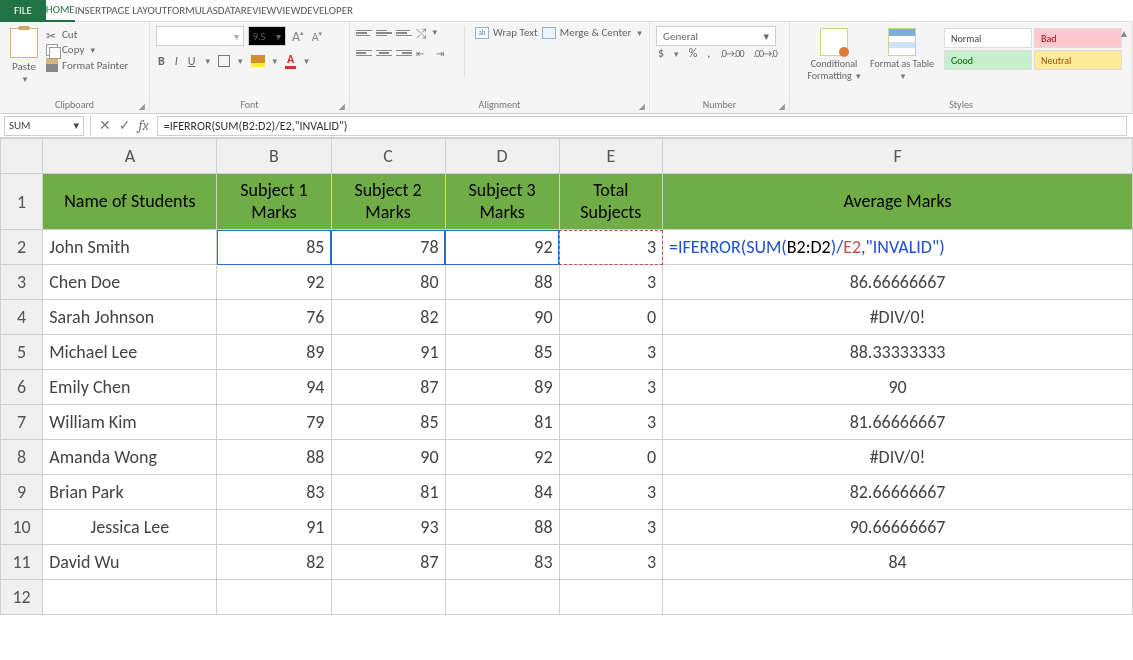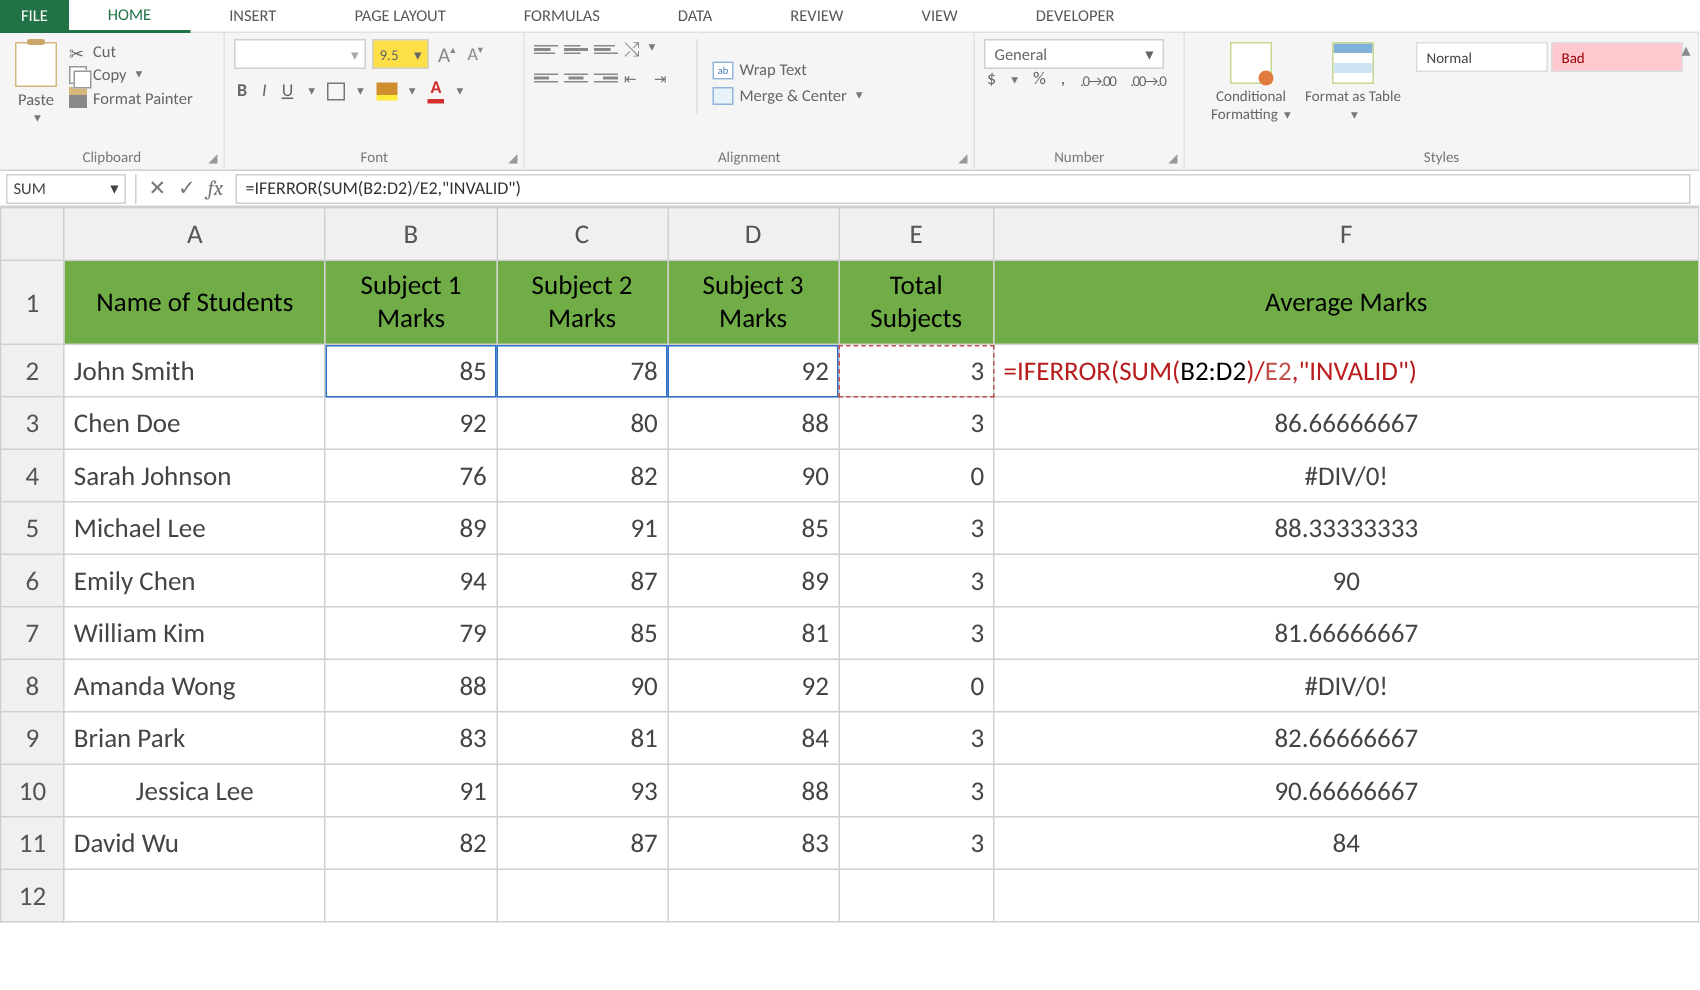--- a/index.html
+++ b/index.html
@@ -1,21 +1,21 @@
 <!DOCTYPE html>
 <html><head>
 <meta charset="utf-8">
 <style>
   * { box-sizing: border-box; margin: 0; padding: 0; }
   body { font-family: Calibri, "Segoe UI", Arial, sans-serif; font-size: 12px; color: #444; background: #fff; width: 1133px; height: 660px; overflow: hidden; position: relative; }
   
   
   .tabs { height: 22px; display: flex; align-items: center; background: #fff; border-bottom: 1px solid #e0e0e0; }
   .tab-file { background: #217346; color: #fff; padding: 4px 14px; height: 22px; font-size: 11px; display: flex; align-items: center; }
-  .tab { padding: 0 26px; height: 22px; font-size: 11px; color: #595959; display: flex; align-items: center; cursor: pointer; }
+  .tab { padding: 0 0; height: 22px; font-size: 11px; color: #595959; display: flex; align-items: center; cursor: pointer; }
   .tab.active { color: #217346; border-bottom: 2px solid #217346; }
   
   
   .ribbon { height: 92px; background: #f5f5f5; border-bottom: 1px solid #d0d0d0; display: flex; position: relative; }
   .group { border-right: 1px solid #e2e2e2; display: flex; flex-direction: column; height: 100%; }
   .group-main { flex: 1; display: flex; align-items: flex-start; padding: 4px 6px; }
   .group-label { text-align: center; font-size: 10px; color: #777; padding: 2px 0; border-top: 1px solid transparent; position: relative; }
   .group-label .dlg { position: absolute; right: 4px; bottom: 2px; font-size: 8px; color: #999; }
   
   
@@ -26,37 +26,37 @@
   .clip-side div { display: flex; align-items: center; gap: 4px; }
   .scissors { width: 12px; height: 12px; font-size: 12px; }
   .copy-ic { width: 12px; height: 12px; display: inline-block; border: 1px solid #999; background: #fff; position: relative; }
   .copy-ic::after { content: ""; position: absolute; left: 2px; top: 2px; width: 10px; height: 10px; border: 1px solid #999; background: #fff; }
   .brush { width: 12px; height: 14px; display: inline-block; background: linear-gradient(#d6b77b 40%, #888 40%); }
   .drop { font-size: 9px; color: #777; padding-left: 2px; }
   
   
   .font-row1 { display: flex; align-items: center; gap: 4px; }
   .font-name { width: 88px; height: 20px; border: 1px solid #cfcfcf; background: #fff; font-size: 10px; padding: 2px 4px; color: #aaa; display:flex; justify-content:space-between; align-items:center;}
-  .font-size { width: 38px; height: 20px; border: 1px solid #cfcfcf; background: #fde047; font-size: 10px; padding: 2px 4px; color: #666; display:flex; justify-content:space-between; align-items:center;}
+  .font-size { width: 38px; height: 20px; border: 1px solid #cfcfcf; background: #000000; font-size: 10px; padding: 2px 4px; color: #666; display:flex; justify-content:space-between; align-items:center;}
   .aa { font-size: 12px; color: #888; padding: 0 2px; }
   .font-row2 { display: flex; align-items: center; gap: 6px; padding-top: 6px; font-size: 12px; color: #666; }
   .font-row2 span { padding: 0 2px; }
   .b { font-weight: bold; } .i { font-style: italic; } .u { text-decoration: underline; }
   .border-ic { width: 12px; height: 12px; border: 1px solid #777; display:inline-block; }
   .fill-ic { width: 14px; height: 12px; display:inline-block; background: linear-gradient(#d08f2e 70%, #ffeb3b 70%); }
   .fontcolor-ic { font-weight: bold; color: #d32f2f; border-bottom: 3px solid #d32f2f; padding: 0 2px; }
   
   
   .align-col { display:flex; flex-direction:column; gap:4px; padding-right:6px; }
   .align-row { display:flex; gap:4px; }
   .al-btn { width:16px; height:14px; display:flex; flex-direction:column; justify-content:center; gap:1px; }
   .al-btn div { height:1.5px; background:#888; }
   .indent-btn { width:16px; height:14px; font-size:10px; color:#777; display:flex; align-items:center; }
   .rot { font-size:13px; color:#888; }
-  .wrap-merge { display:flex; flex-direction:column; gap:4px; padding-left:4px; font-size:11px; color:#666;margin-top:14px; }
+  .wrap-merge { display:flex; flex-direction:row; gap:4px; padding-left:4px; font-size:11px; color:#666; }
   .wrap-merge div { display:flex; align-items:center; gap:4px; }
   .wrap-ic { width:14px; height:12px; border:1px solid #8fb5d8; background:#fff; font-size:7px; display:flex; align-items:center; justify-content:center; color:#4a7bb5; }
   .merge-ic { width:14px; height:12px; border:1px solid #8fb5d8; background:#eaf2fa; }
   .num-sel { width:120px; height:20px; border:1px solid #cfcfcf; background:#fff; padding:2px 6px; font-size:11px; color:#666; display:flex; justify-content:space-between; align-items:center;}
   .num-row2 { display:flex; gap:6px; font-size:12px; color:#666; align-items:center; }
   .num-row2 span { padding:0 2px; }
   .dec { font-size:10px; letter-spacing:-1px; }
   
   
   .style-big { display:flex; gap:4px; padding:2px 6px; }
@@ -87,21 +87,21 @@
   .grid-wrap { position:absolute; top:138px; left:0; right:0; bottom:0; overflow:hidden; }
   .gtable { border-collapse:collapse; width:100%; }
   .gtable td, .gtable th { border:1px solid #d0d0d0; font-size:18px; height:35px; padding:0 6px; vertical-align:middle; }
   .corner { width:40px; height:22px; background:#f0f0f0; border:1px solid #d0d0d0; }
   .col-head { height:22px; background:#f0f0f0; text-align:center; font-size:15px; color:#555; font-weight:normal; }
   .row-head { width:40px; background:#f0f0f0; text-align:center; font-size:15px; color:#555; font-weight:normal; }
   .hdr-green { background:#70ad47; color:#000; font-size:19px; text-align:center; padding:2px 6px; line-height:1.2; }
   .num-c { text-align:right; }
   .avg-c { text-align:center; }
   .formula-cell { font-size:18px; text-align:left; }
-  .formula-cell .fn { color:#b91c1c; }
+  .formula-cell .fn { color:#1d4ed8; }
   .formula-cell .ref1 { color:#000000; }
   .formula-cell .ref2 { color:#c0504d;text-align:right; }
   .sel-range { outline:1px solid #2a6ec6; outline-offset:-1px; }
   .e2-cell { outline:1px dashed #c0504d; outline-offset:-1px; }
   
   
   tr.hdr-row td.hdr-green { height:56px; }
   
   
   col.cA { width:165px; }
@@ -270,20 +270,24 @@
         </div>
         <div class="big-btn">
           <div class="big-ic table"></div>
           <div><span>Format as Table</span> <span class="drop">▾</span></div>
         </div>
       </div>
       <div class="cell-styles">
         <div class="cs-row">
           <div class="cs-cell cs-normal">Normal</div>
           <div class="cs-cell cs-bad">Bad</div>
+        </div>
+        <div class="cs-row">
+          <div class="cs-cell cs-good">Good</div>
+          <div class="cs-cell cs-neutral">Neutral</div>
         </div>
       </div>
     </div>
     <div class="group-label"><span>Styles</span></div>
   </div>
 </div>
 
 <div class="fx-row">
   <div class="name-box">
       <span>SUM</span>

